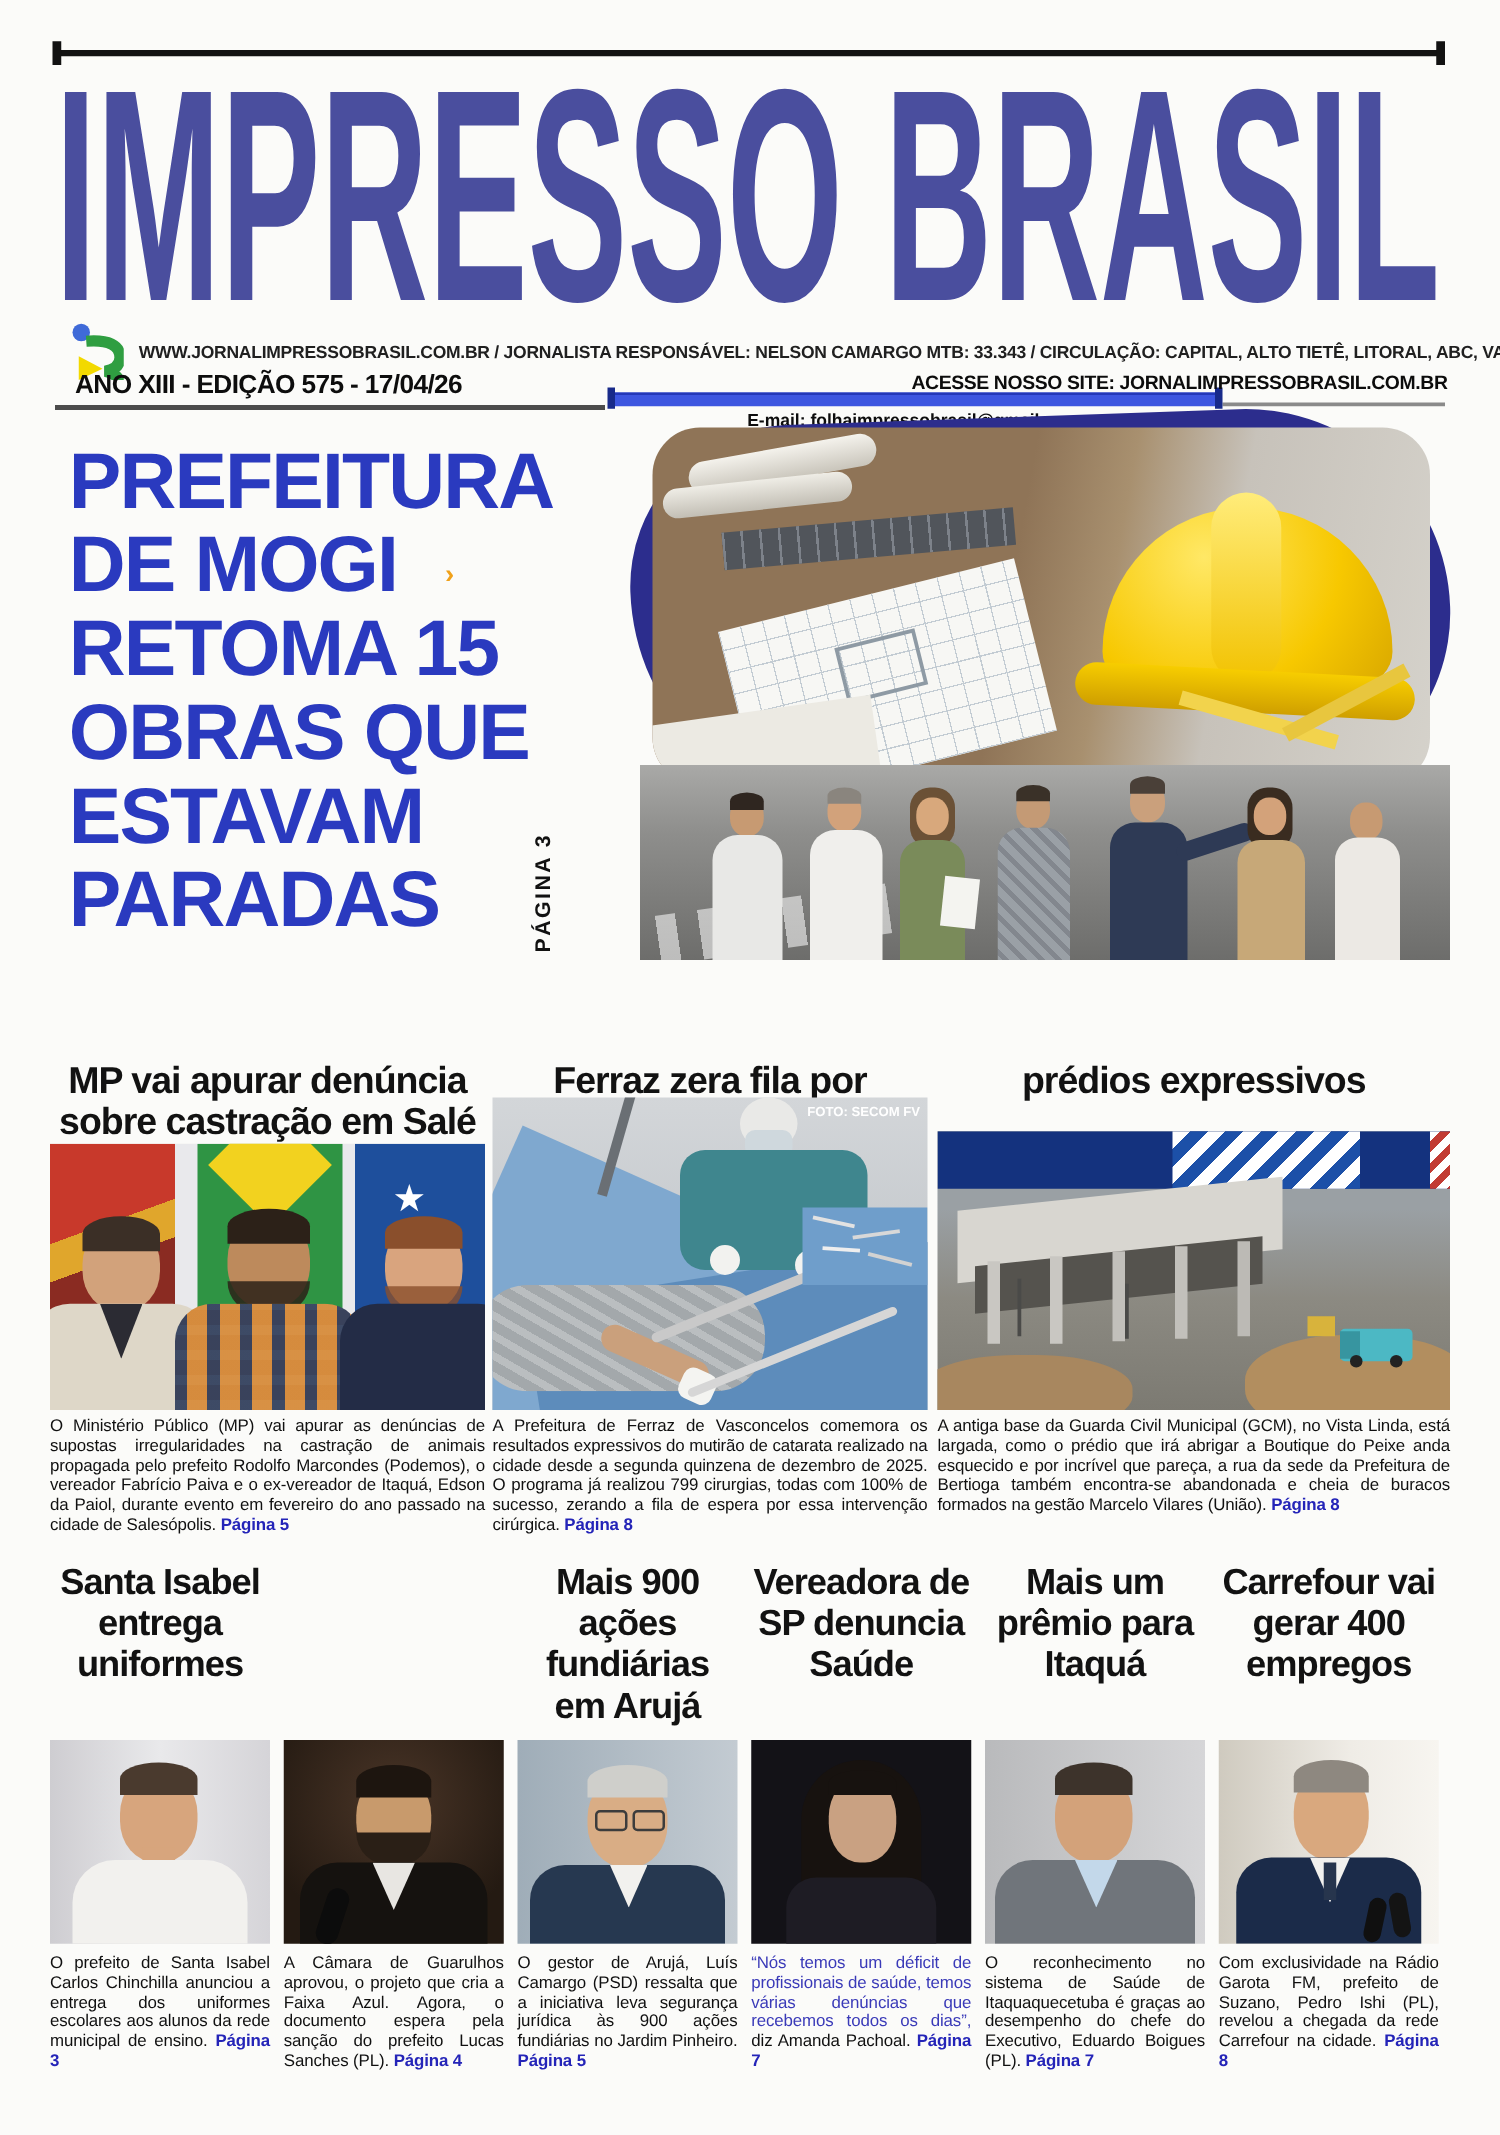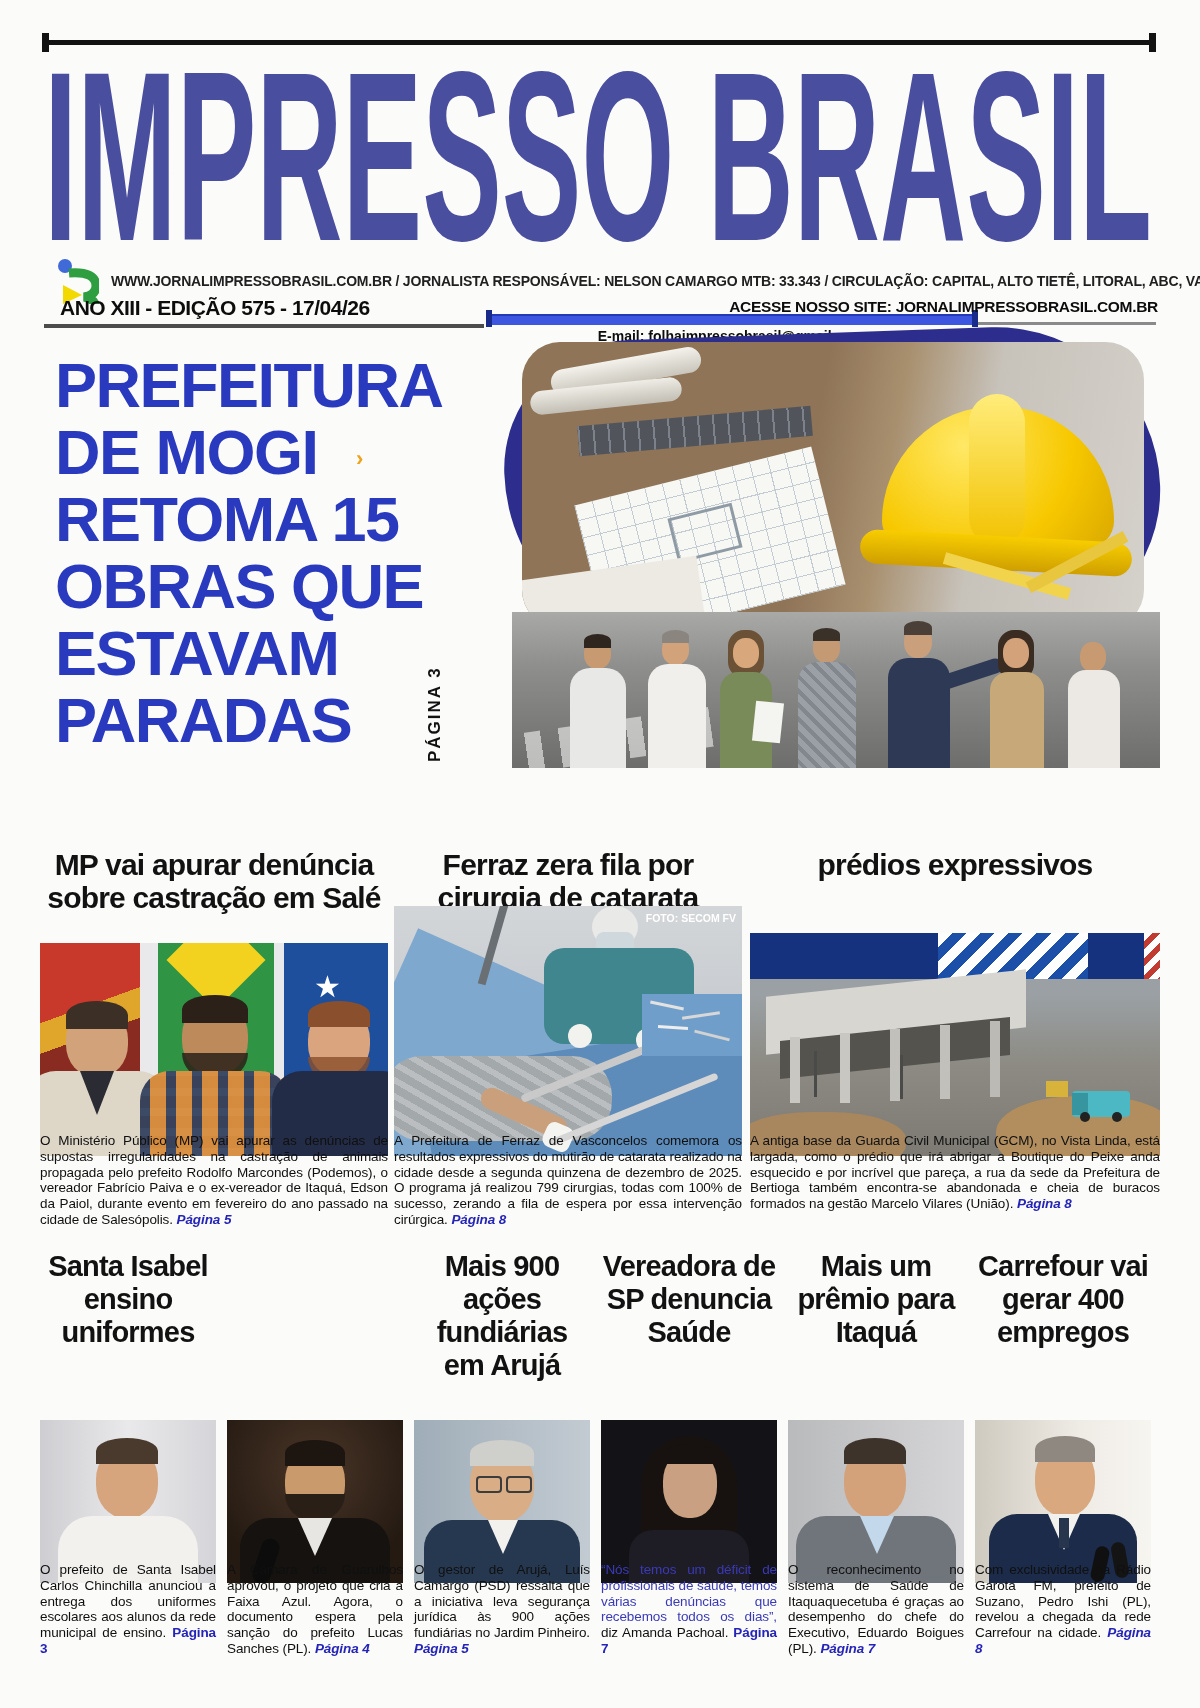--- a/index.html
+++ b/index.html
@@ -27,23 +27,23 @@
   .chev{color:#f0a11a;font-size:22px;font-weight:bold;}
   .blob{left:505px;top:333px;width:655px;height:310px;background:#2c2d8d;
         border-radius:150px 190px 170px 210px;transform:rotate(-2deg);}
   .heroimg1{left:522px;top:342px;width:622px;height:286px;border-radius:38px;overflow:hidden;
             background:linear-gradient(100deg,#8f7457 0%,#8f7457 46%,#a8906f 58%,#c7c2ba 72%,#d5d2cb 100%);}
   .heroimg2{left:512px;top:612px;width:648px;height:156px;overflow:hidden;
             background:linear-gradient(180deg,#a9a9a7 0%,#8e8e8c 35%,#6d6d6b 100%);}
   .head{border-radius:46%;}
   
   .midhead{font-size:30px;line-height:33px;font-weight:bold;color:#121212;text-align:center;letter-spacing:-0.8px;white-space:nowrap;}
-  .photo{overflow:hidden;margin-top:28px;}
+  .photo{overflow:hidden;}
   .body{font-size:13.5px;line-height:1.17;color:#101010;text-align:justify;letter-spacing:-0.1px;}
-  .pagref{color:#2424b8;font-weight:bold;font-style:italic;}
+  .pagref{color:#2424b8;font-weight:bold;}
   .pagref.up{font-style:normal;}
   .credit{position:absolute;right:6px;top:6px;font-size:10.5px;font-weight:bold;color:#fff;letter-spacing:0;}
   
   .bothead{font-size:29px;line-height:33px;font-weight:bold;color:#121212;text-align:center;letter-spacing:-0.8px;}
   .quote{color:#3a3ab8;}
 </style>
 </head>
 <body>
 
 <div class="page">
@@ -238,21 +238,21 @@
   </div>
   <div class="abs body" style="left:394px;top:1133px;width:348px;">
     <span>A Prefeitura de Ferraz de Vasconcelos comemora os resultados expressivos do mutirão de catarata realizado na cidade desde a segunda quinzena de dezembro de 2025. O programa já realizou 799 cirurgias, todas com 100% de sucesso, zerando a fila de espera por essa intervenção cirúrgica.</span>
     <span class="pagref">Página 8</span>
   </div>
   <div class="abs body" style="left:750px;top:1133px;width:410px;">
     <span>A antiga base da Guarda Civil Municipal (GCM), no Vista Linda, está largada, como o prédio que irá abrigar a Boutique do Peixe anda esquecido e por incrível que pareça, a rua da sede da Prefeitura de Bertioga também encontra-se abandonada e cheia de buracos formados na gestão Marcelo Vilares (União).</span>
     <span class="pagref">Página 8</span>
   </div>
 
-  <div class="abs bothead" style="left:40px;top:1250px;width:176px;">Santa Isabel ensino uniformes</div>
+  <div class="abs bothead" style="left:40px;top:1250px;width:176px;">Santa Isabel entrega uniformes</div>
   <div class="abs bothead" style="left:414px;top:1250px;width:176px;">Mais 900 ações fundiárias em Arujá</div>
   <div class="abs bothead" style="left:601px;top:1250px;width:176px;">Vereadora de SP denuncia Saúde</div>
   <div class="abs bothead" style="left:788px;top:1250px;width:176px;">Mais um prêmio para Itaquá</div>
   <div class="abs bothead" style="left:975px;top:1250px;width:176px;">Carrefour vai gerar 400 empregos</div>
 
   <div class="abs photo" style="left:40px;top:1392px;width:176px;height:163px;background:linear-gradient(90deg,#cecdd1,#e9e9eb 50%,#d5d4d8);">
     <div class="abs head" style="left:56px;top:26px;width:62px;height:72px;background:#d7a57d;"></div>
     <div class="abs" style="left:56px;top:18px;width:62px;height:26px;border-radius:50% 50% 0 0;background:#4a3a2e;"></div>
     <div class="abs" style="left:74px;top:86px;width:26px;height:16px;background:#d7a57d;"></div>
     <div class="abs" style="left:18px;top:96px;width:140px;height:67px;border-radius:34px 34px 0 0;background:#f2f1ee;"></div>

